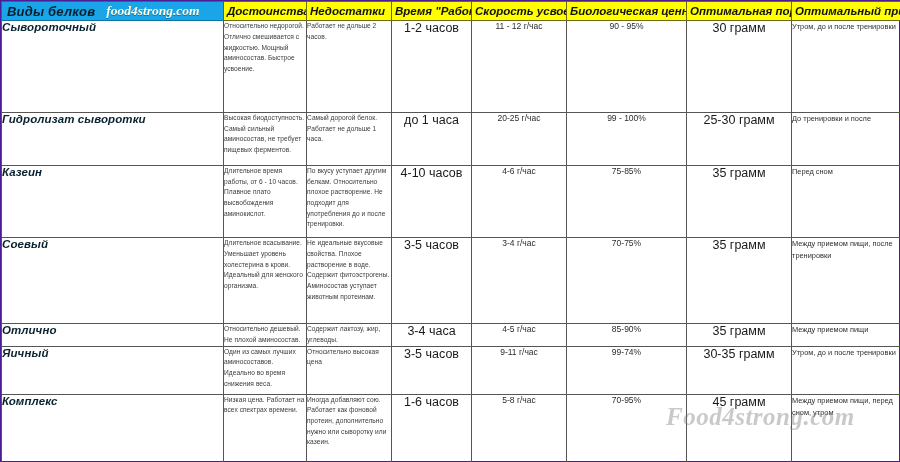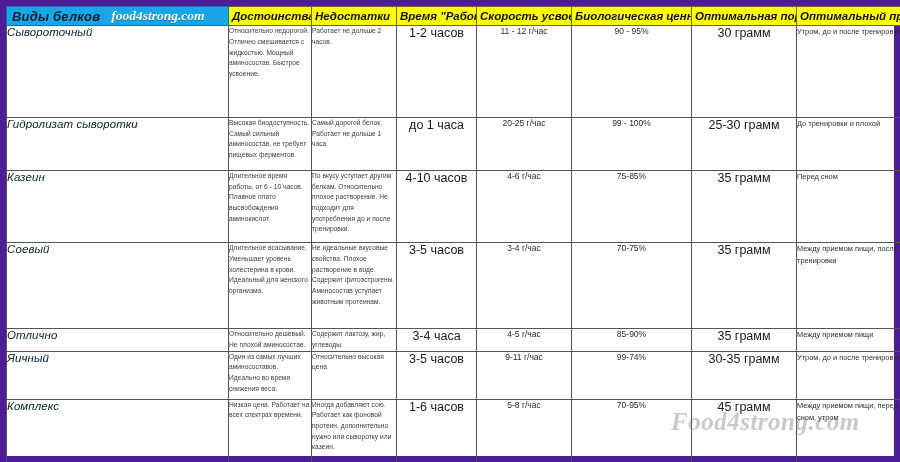--- a/index.html
+++ b/index.html
@@ -5,21 +5,21 @@
 <style>
   html,body{margin:0;padding:0;}
   body{
     width:900px;height:462px;overflow:hidden;
     background:#ffffff;
     font-family:"Liberation Sans", sans-serif;
     -webkit-font-smoothing:antialiased;
   }
   #sheet{
     position:relative;width:900px;height:462px;box-sizing:border-box;
-    border:6px solid #4c1d95;background:#fff;
+    border:1px solid #4c1d95;background:#fff;
   }
   table.grid{
     border-collapse:collapse;width:900px;height:462px;table-layout:fixed;
     position:relative;z-index:2;
   }
   table.grid td, table.grid th{
     border:1px solid #555;
     padding:0;
     vertical-align:top;
     background:transparent;
@@ -59,21 +59,21 @@
   th.h-time{width:80px;}
   th.h-speed{width:95px;}
   th.h-bio{width:120px;}
   th.h-port{width:105px;}
   th.h-intake{width:110px;}
 
   
   td.name{
     background:#19a5e8;
     border:1px solid #0c6f9e;
-    font-style:italic;font-weight:normal;font-size:11.5px;
+    font-style:italic;font-weight:bold;font-size:11.5px;
     color:#08222f;
     padding:3px 0 0 5px;
     vertical-align:top;
     letter-spacing:.1px;
   }
   td.small{
     font-size:6.6px;
     line-height:1.62;
     color:#3b3b3b;
     padding:3px 4px 2px 4px;
@@ -159,21 +159,21 @@
     </tr>
 
     <tr style="height:52px">
       <td class="name">Гидролизат сыворотки</td>
       <td class="small">Высокая биодоступность. Самый сильный аминосостав, не требует пищевых ферментов.</td>
       <td class="small">Самый дорогой белок. Работает не дольше 1 часа.</td>
       <td class="mid">до 1 часа</td>
       <td class="mid sm">20-25 г/час</td>
       <td class="mid bio sep-left">99 - 100%</td>
       <td class="mid port">25-30 грамм</td>
-      <td class="intake">До тренировки и плохой</td>
+      <td class="intake">До тренировки и после</td>
     </tr>
 
     <tr style="height:71px">
       <td class="name">Казеин</td>
       <td class="small">Длительное время работы, от 6 - 10 часов. Плавное плато высвобождения аминокислот.</td>
       <td class="small">По вкусу уступает другим белкам. Относительно плохое растворение. Не подходит для употребления до и после тренировки.</td>
       <td class="mid">4-10 часов</td>
       <td class="mid sm">4-6 г/час</td>
       <td class="mid bio sep-left">75-85%</td>
       <td class="mid port">35 грамм</td>

